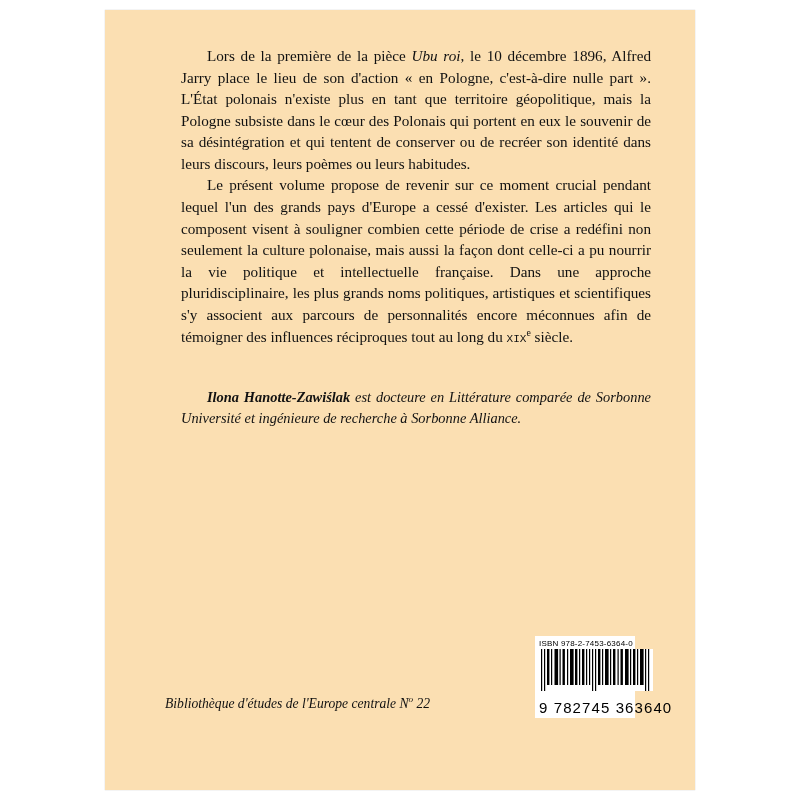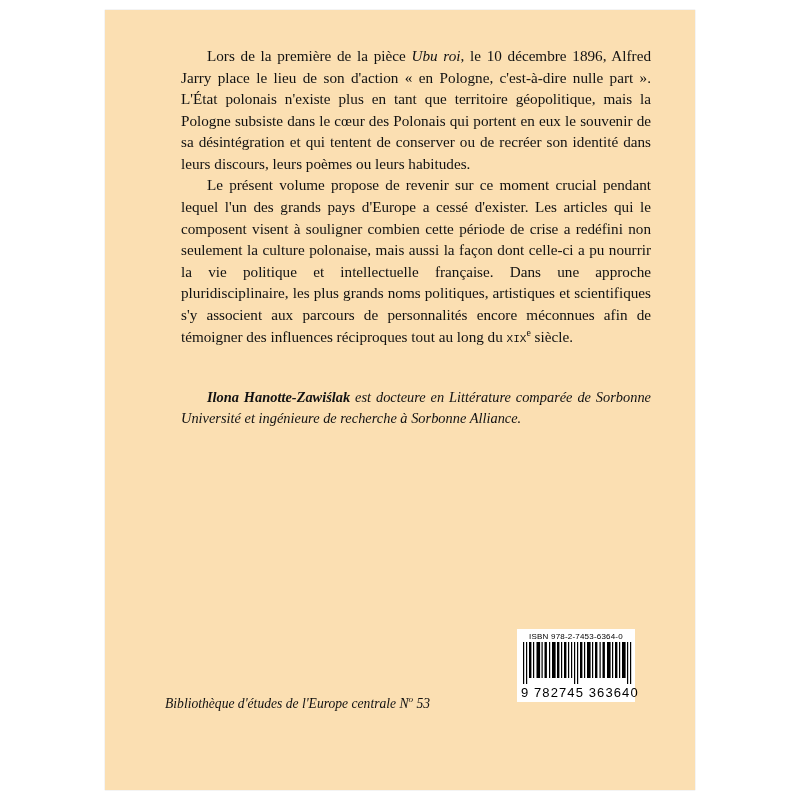--- a/index.html
+++ b/index.html
@@ -81,22 +81,22 @@
     font-size: 13.6px;
     color: #111111;
     white-space: nowrap;
   }
   .biblio-line sup {
     font-size: 0.68em;
   }
   .barcode-box {
     position: absolute;
     right: 0;
-    bottom: 16px;
-    width: 118px;
+    bottom: 0;
+    width: 100px;
     background: #ffffff;
     padding: 3px 4px 2px 4px;
     box-sizing: border-box;
     text-align: center;
   }
   .isbn-text {
     font-family: "Liberation Sans", sans-serif;
     font-size: 8px;
     letter-spacing: 0.2px;
     color: #000000;
@@ -104,44 +104,44 @@
     white-space: nowrap;
   }
   .bars {
     height: 42px;
     width: 114px;
     margin: 0 auto;
     display: block;
   }
   .ean-text {
     font-family: "Liberation Sans", sans-serif;
-    font-size: 13px;
+    font-size: 15px;
     letter-spacing: 1.1px;
     color: #000000;
-    margin-top: 1px;
+    margin-top: 8px;
     white-space: nowrap;
   }
 </style>
 </head>
 <body>
 
 <div class="page">
 
   <div class="content">
     <p class="para" id="p1">Lors de la première de la pièce <span class="italic">Ubu roi</span>, le 10 décembre 1896, Alfred Jarry place le lieu de son d'action « en Pologne, c'est-à-dire nulle part ». L'État polonais n'existe plus en tant que territoire géopolitique, mais la Pologne subsiste dans le cœur des Polonais qui portent en eux le souvenir de sa désintégration et qui tentent de conserver ou de recréer son identité dans leurs discours, leurs poèmes ou leurs habitudes.</p>
     <p class="para" id="p2">Le présent volume propose de revenir sur ce moment crucial pendant lequel l'un des grands pays d'Europe a cessé d'exister. Les articles qui le composent visent à souligner combien cette période de crise a redéfini non seulement la culture polonaise, mais aussi la façon dont celle-ci a pu nourrir la vie politique et intellectuelle française. Dans une approche pluridisciplinaire, les plus grands noms politiques, artistiques et scientifiques s'y associent aux parcours de personnalités encore méconnues afin de témoigner des influences réciproques tout au long du <span class="smallcaps">xix</span><sup>e</sup> siècle.</p>
 
     <div class="bios">
       <p class="bio" id="bio1"><b>Ilona Hanotte-Zawiślak</b><span> est docteure en Littérature comparée de Sorbonne Université et ingénieure de recherche à Sorbonne Alliance.</span></p>
     </div>
   </div>
 
   <div class="footer">
     <div class="biblio-line">
-      <span>Bibliothèque d'études de l'Europe centrale N</span><sup>o</sup><span> 53</span>
+      <span>Bibliothèque d'études de l'Europe centrale N</span><sup>o</sup><span> 22</span>
     </div>
 
     <div class="barcode-box">
       <div class="isbn-text">ISBN  978-2-7453-6364-0</div>
       <svg class="bars" viewBox="0 0 114 42" preserveAspectRatio="none" xmlns="http://www.w3.org/2000/svg">
         <rect x="0" y="0" width="114" height="42" fill="#ffffff"></rect>
         <g fill="#000000">
           <rect x="2" y="0" width="1.2" height="42"></rect>
           <rect x="5" y="0" width="1.2" height="42"></rect>
           <rect x="8" y="0" width="2.4" height="36"></rect>

